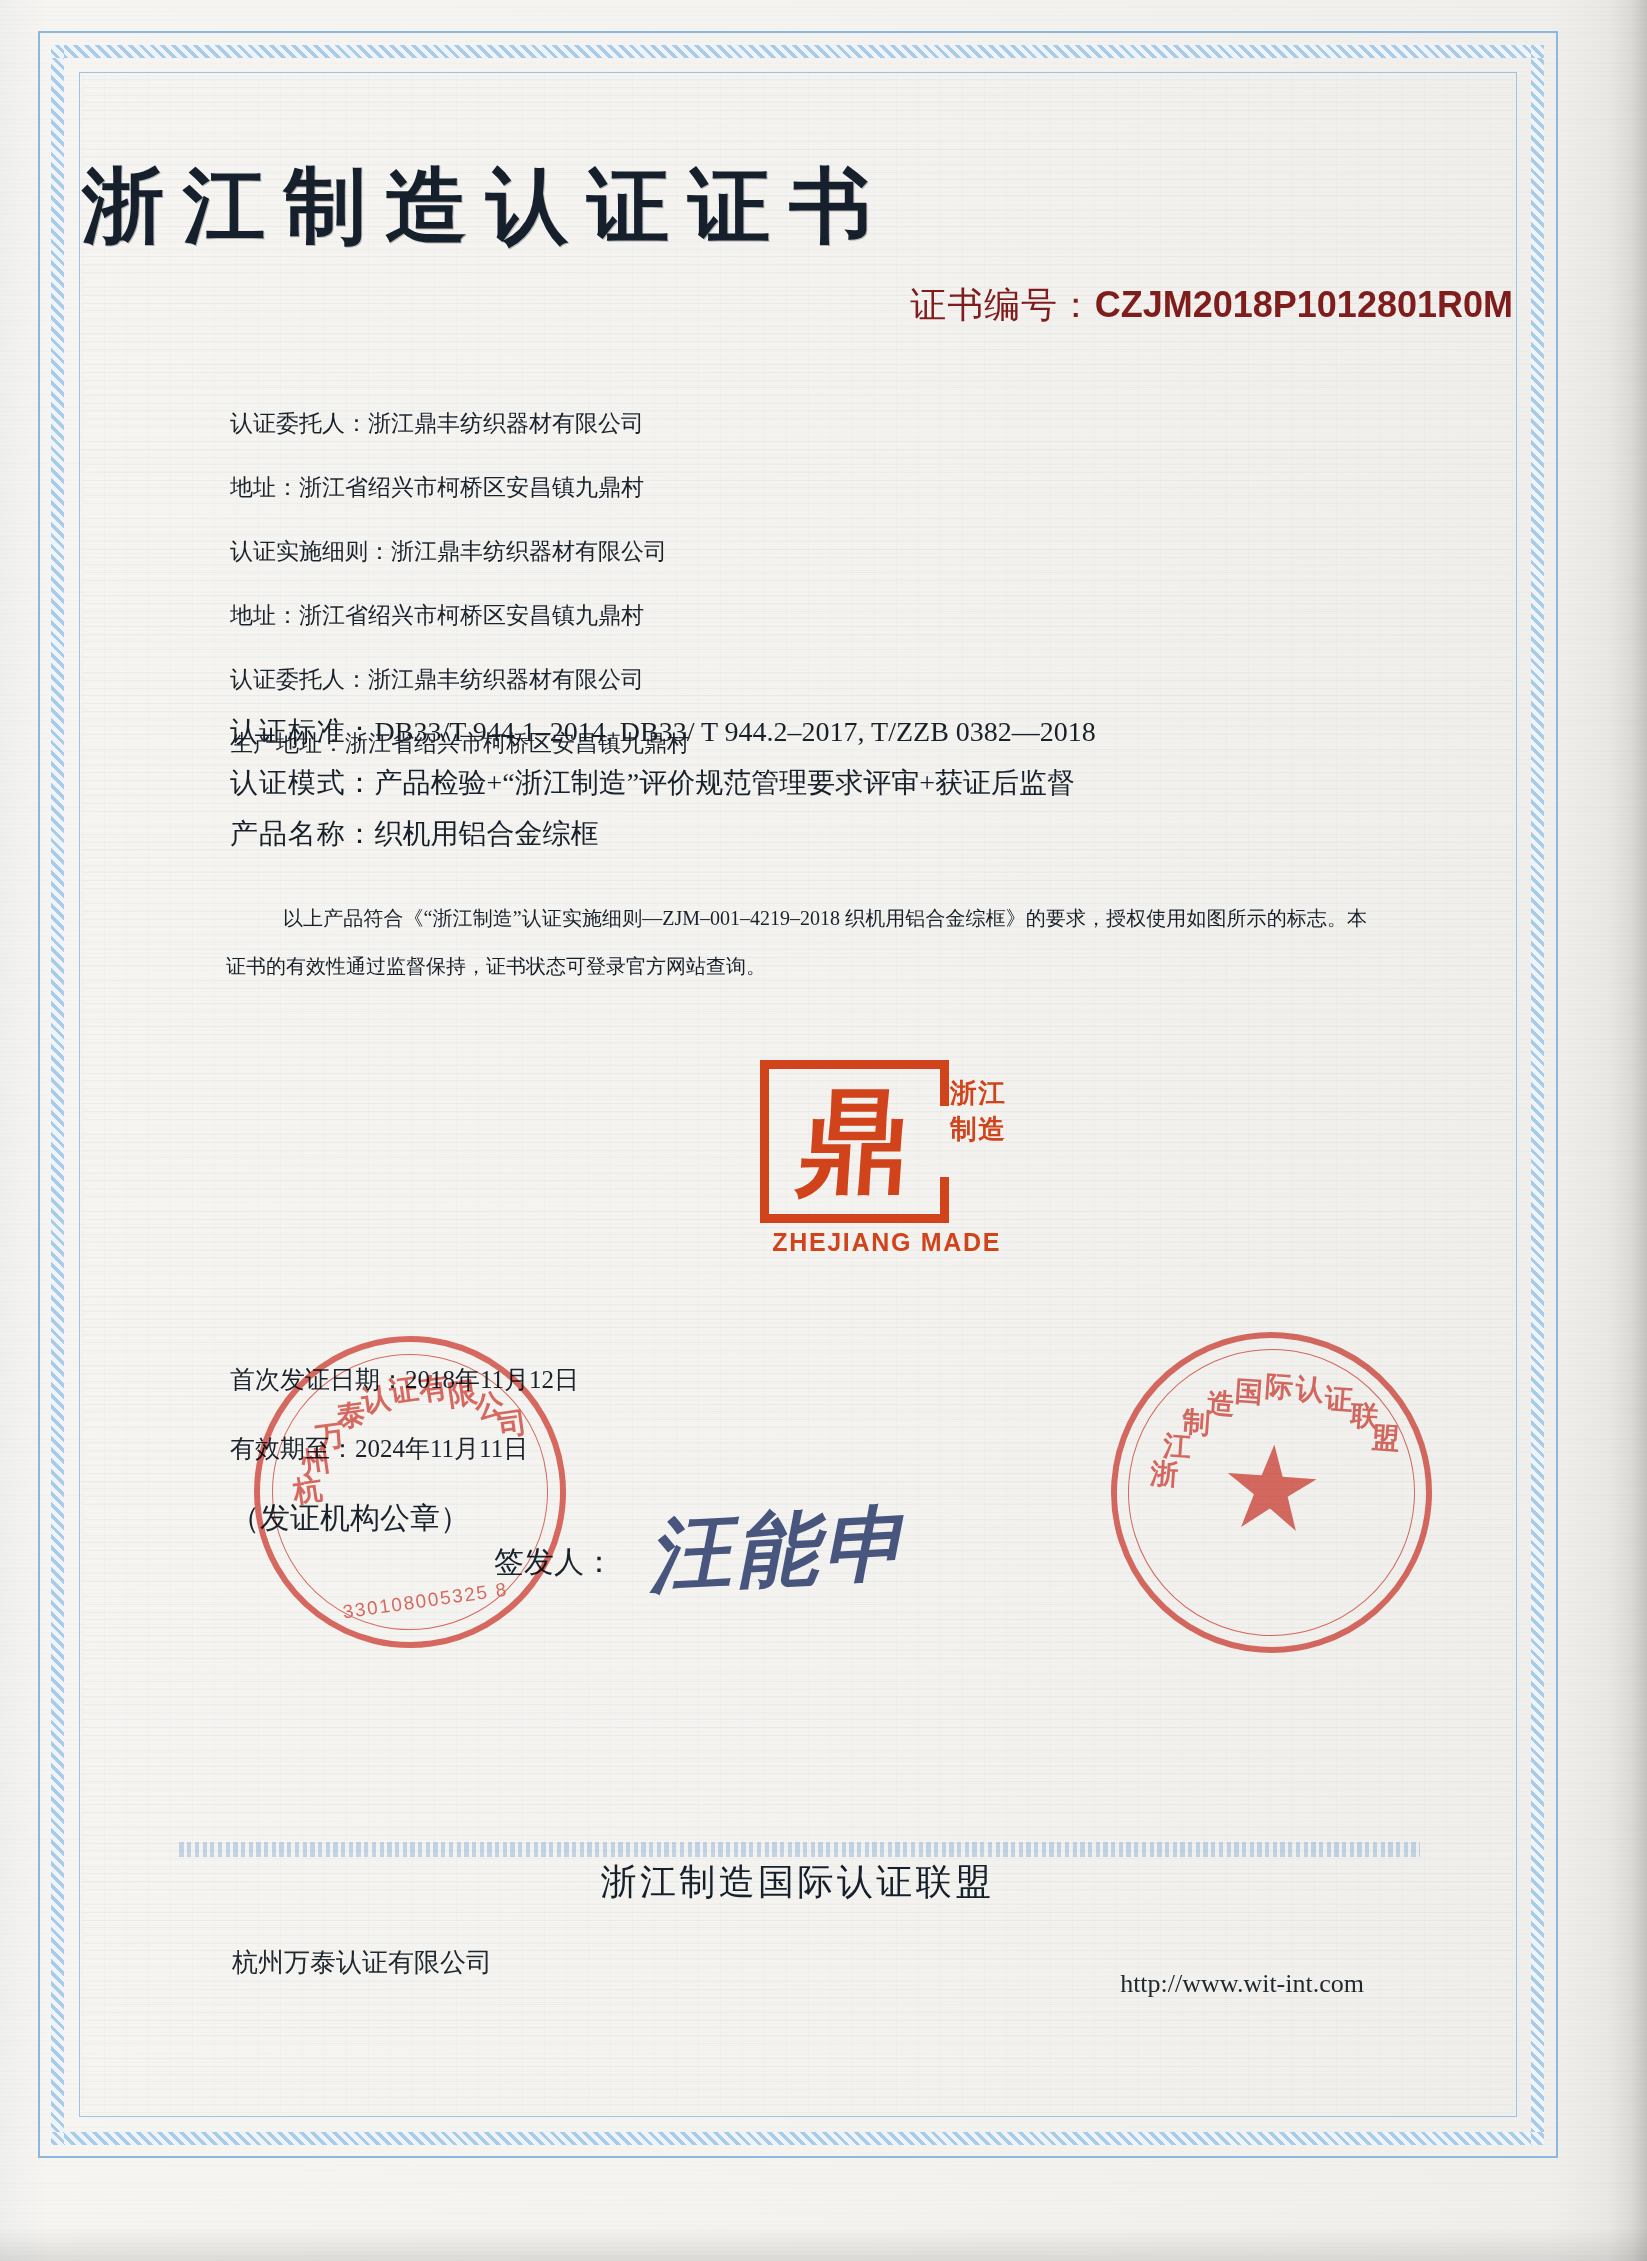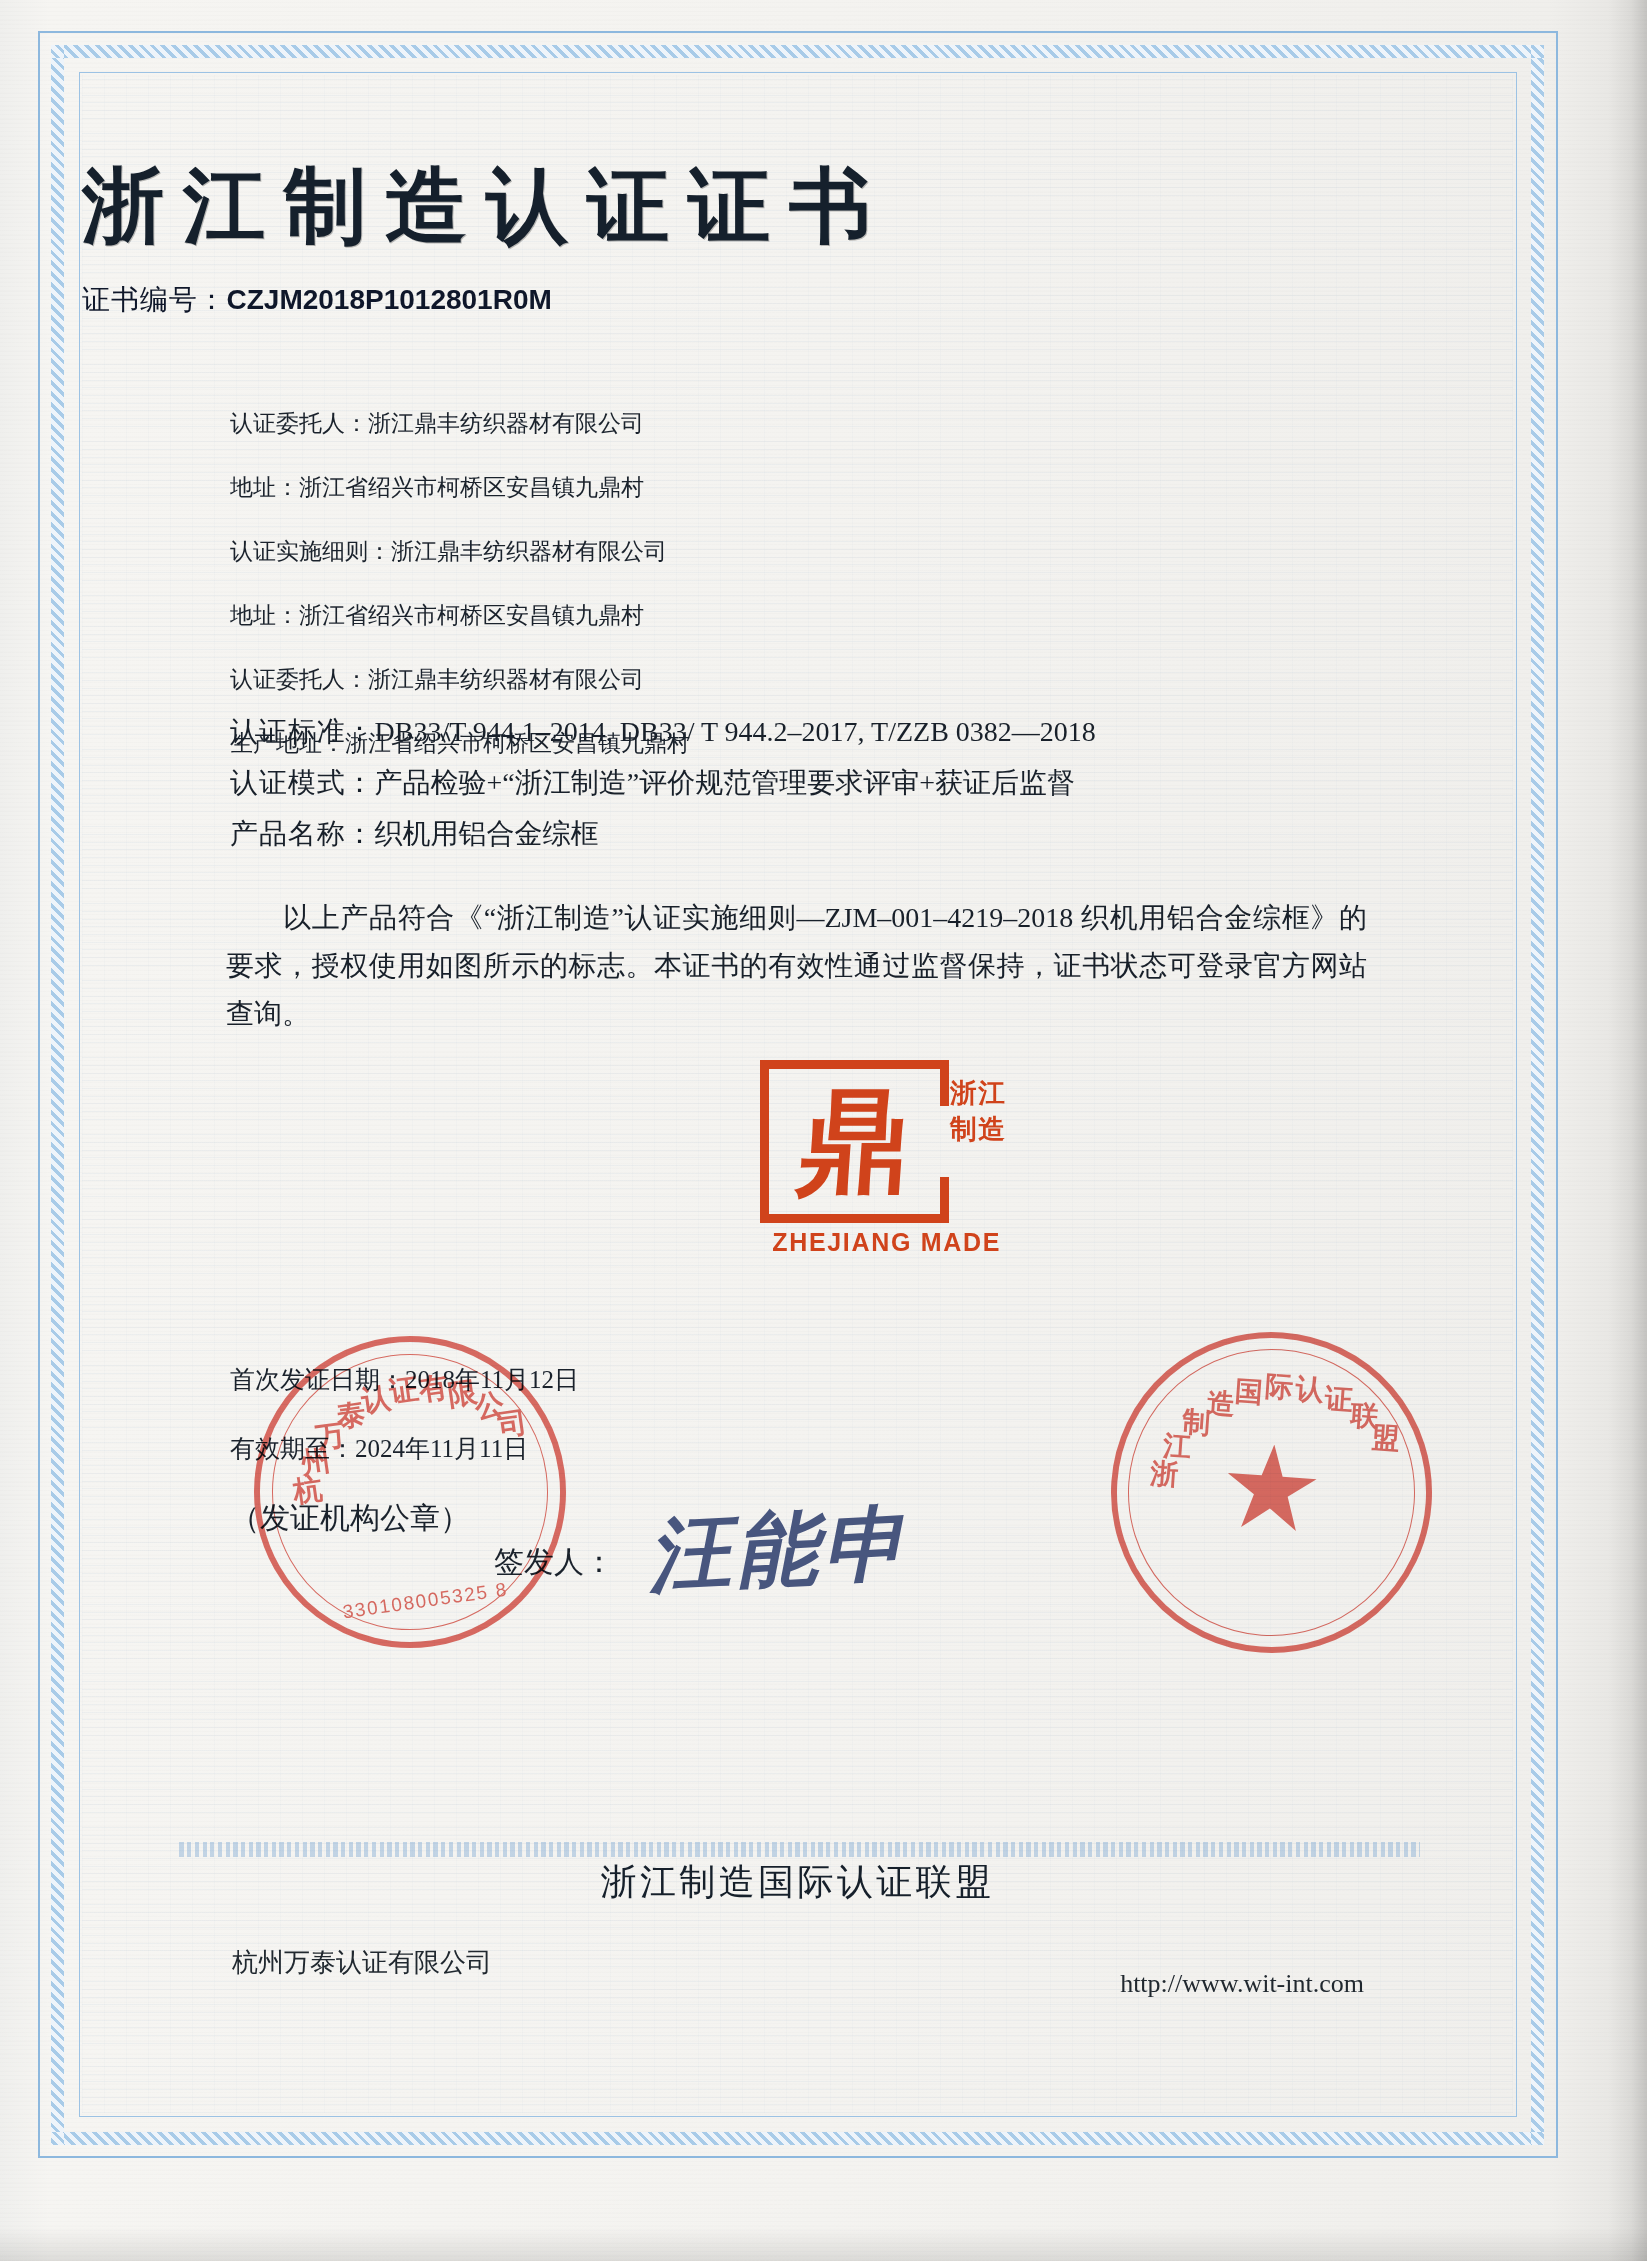--- a/index.html
+++ b/index.html
@@ -97,23 +97,23 @@
     font-weight: 700;
     letter-spacing: 19px;
     color: #15202c;
     text-shadow: 0.9px 0.9px 0 rgba(0,0,0,0.25);
   }
 
   .cert-no{
     position:absolute;
     left:0; top: 206px;
     width: 1431px;
-    text-align:left;
-    font-size: 28px;
-    color: #0f172a;
+    text-align:right;
+    font-size: 36px;
+    color: #7f1d1d;
     letter-spacing: 0.9px;
   }
   .cert-no .num{
     font-family: "Liberation Sans", sans-serif;
     font-weight: 600;
     letter-spacing: 0px;
   }
 
   .party-block{
     position:absolute;
@@ -139,21 +139,21 @@
     line-height: 51px;
     color: #18202a;
     white-space: nowrap;
   }
   .spec-line .lbl{ letter-spacing:0.9px; }
 
   .statement{
     position:absolute;
     left: 144px; top: 819px;
     width: 1141px;
-    font-size: 28px;
+    font-size: 20px;
     line-height: 48px;
     color: #18202a;
     text-align: justify;
     text-indent: 57px;
   }
 
   
   .logo-wrap{
     position:absolute;
     left: 678px; top: 985px;

